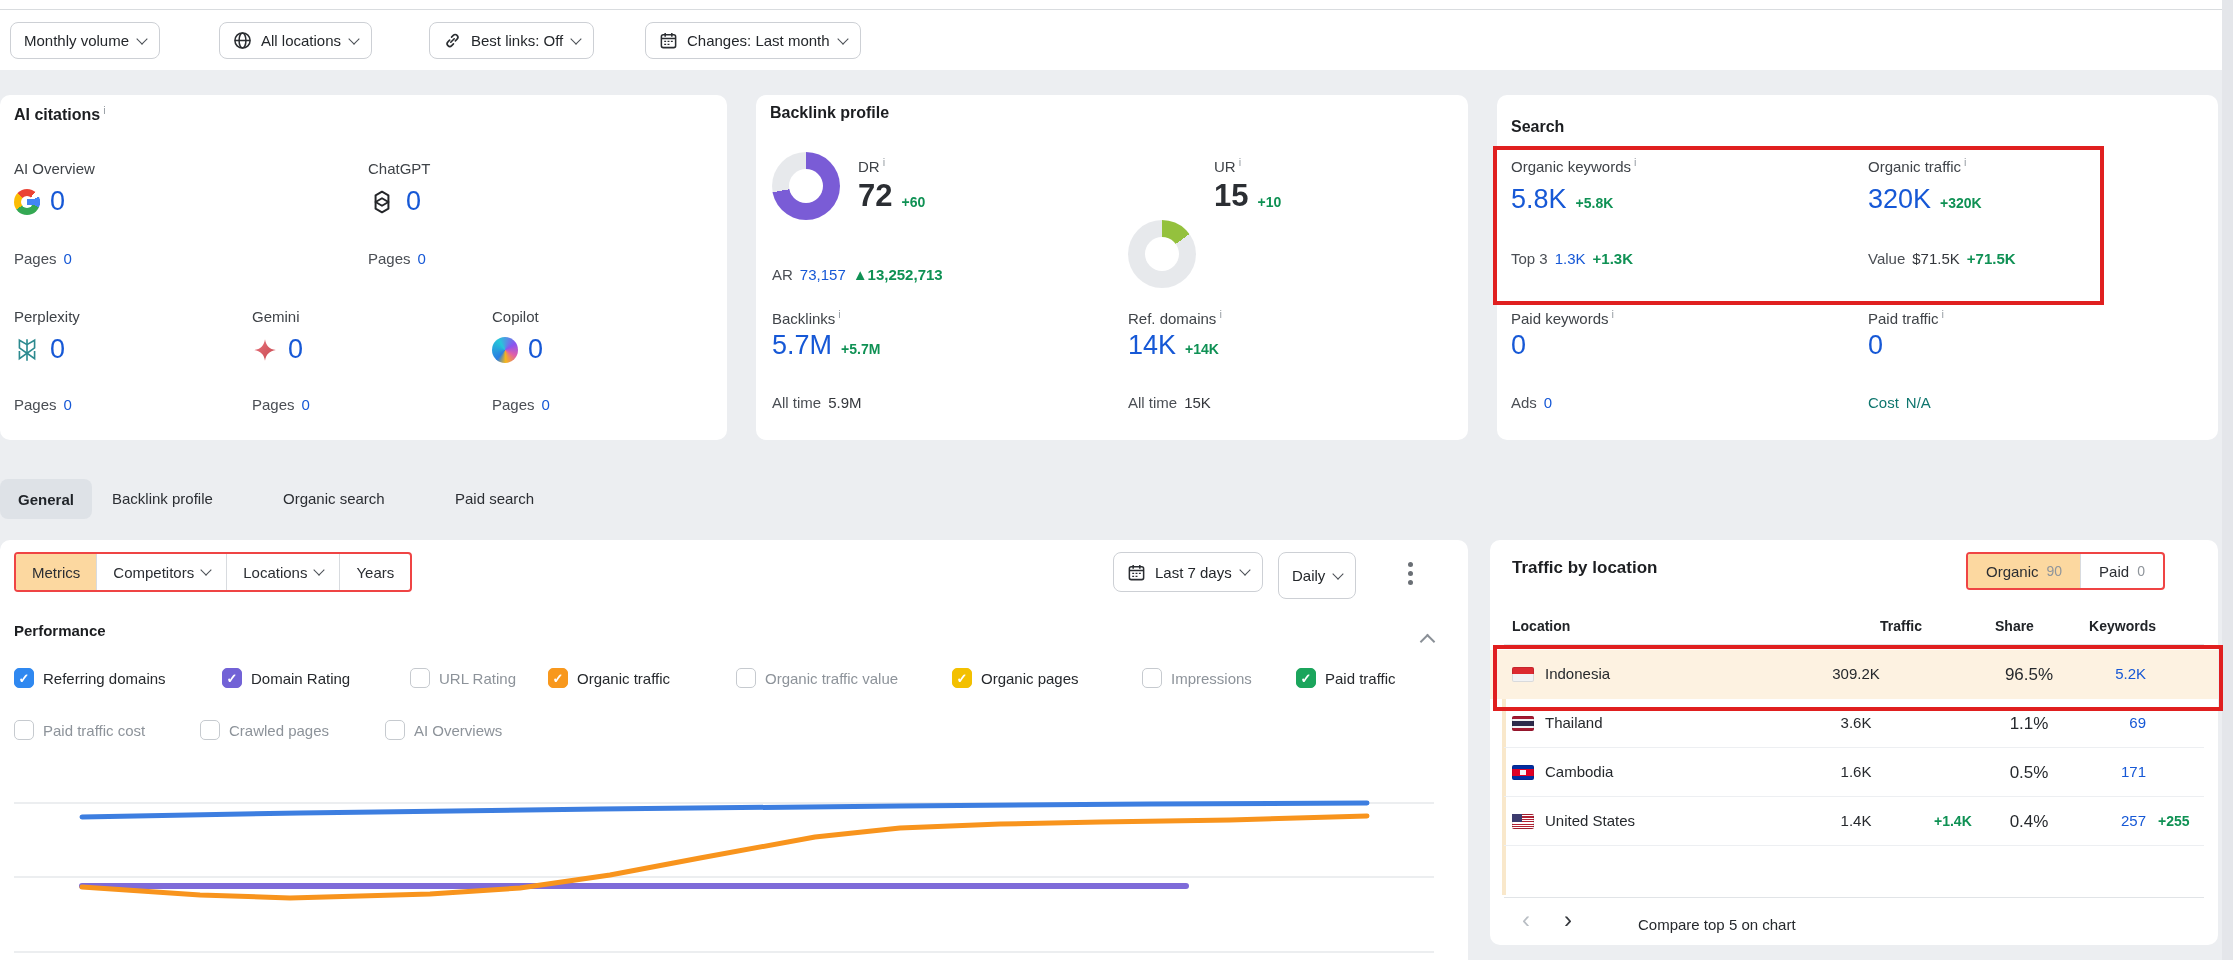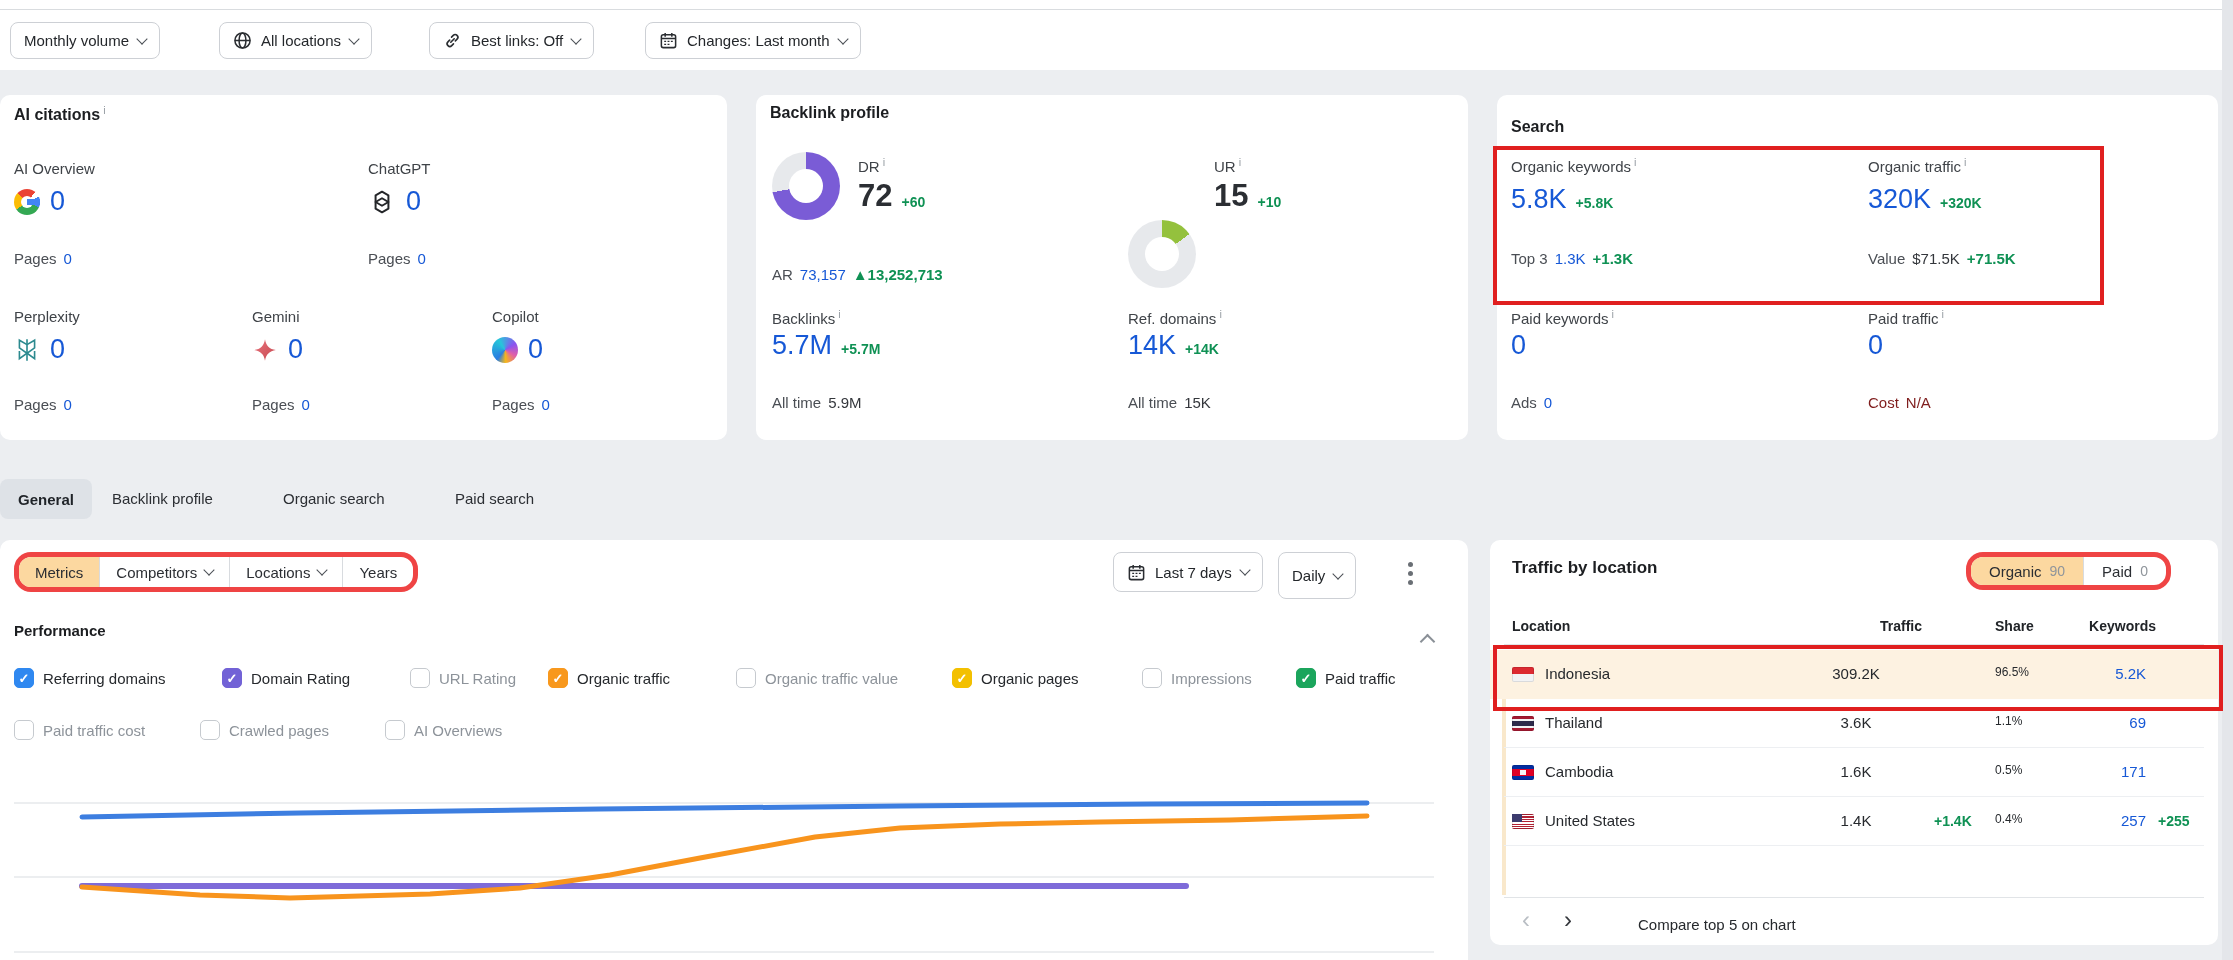--- a/index.html
+++ b/index.html
@@ -9,40 +9,40 @@
   .panel{position:absolute;background:#fff;border-radius:10px}
   .ptitle{font-size:16px;font-weight:bold;color:#1c1e21}
   .sup-i{display:inline-block;font-size:11px;color:#9aa0a6;vertical-align:6px;margin-left:3px;font-weight:normal}
   .sup-i::after{content:"i"}
   .lbl{font-size:15px;color:#3f4348}
   .bigv{font-size:27px;color:#1658d6;font-weight:500}
   .bigd{font-size:31px;color:#2b2e33;font-weight:600}
   .grn{color:#0f9154;font-size:14px;font-weight:600}
   .blue{color:#1658d6}
   .dark{color:#34373c}
-  .gray{color:#7f1d1d}
+  .gray{color:#0f766e}
   .slabel{color:#4a4e54}
   .sub15{font-size:15px;display:flex;gap:7px;align-items:center}
   .valrow{display:flex;align-items:flex-end;gap:9px}
   .valrow .grn{margin-bottom:4px}
   .iconrow{display:flex;align-items:center;gap:10px}
   
   .tbtn{position:absolute;height:37px;border:1px solid #cdd0d5;border-radius:8px;background:#fff;
         display:inline-flex;align-items:center;gap:9px;padding:0 13px;font-size:15px;color:#24272b;box-sizing:border-box}
   .chev{width:7px;height:7px;border-right:1.7px solid #4a4f55;border-bottom:1.7px solid #4a4f55;
         transform:rotate(45deg);margin-top:-4px;flex:none}
   .chev-up{width:9px;height:9px;border-right:2px solid #8a9097;border-bottom:2px solid #8a9097;transform:rotate(-135deg)}
   
   .donut{width:68px;height:68px;border-radius:50%;position:relative}
   .donut::after{content:"";position:absolute;inset:17px;background:#fff;border-radius:50%}
   
   .tab{position:absolute;font-size:15px;color:#2b2e33;cursor:pointer}
   .tab-pill{background:#dee2e7;border-radius:8px;display:flex;align-items:center;justify-content:center}
   
-  .seg-group{position:absolute;display:inline-flex;height:40px;border:5px solid #ef4444;border-radius:17px;background:#fff;overflow:hidden;box-sizing:border-box}
+  .seg-group{position:absolute;display:inline-flex;height:40px;border:2px solid #ef4444;border-radius:4px;background:#fff;overflow:hidden;box-sizing:border-box}
   .seg{display:flex;align-items:center;gap:8px;padding:0 16px;font-size:15px;color:#2b2e33;border-left:1px solid #d8dbdf}
   .seg:first-child{border-left:none}
   .seg.active{background:#fcd8a0}
   .seg .cnt{font-size:14px;color:#8f959b}
   
   .cbx{position:absolute;display:inline-flex;align-items:center;gap:9px;cursor:pointer}
   .cb-box{width:20px;height:20px;border-radius:5px;border:1.5px solid #c6cacf;background:#fff;box-sizing:border-box;
           display:flex;align-items:center;justify-content:center;position:relative;flex:none}
   .cb-box.on::after{content:"✓";color:#fff;font-size:13px;font-weight:bold;line-height:1}
   .cb-label{font-size:15px;color:#26292d;white-space:nowrap}
@@ -52,21 +52,21 @@
   .kebab i{width:5px;height:5px;border-radius:50%;background:#6a6f75}
   
   .thead{position:absolute;font-size:14px;font-weight:bold;color:#212428}
   .trow{position:absolute;left:1490px;width:728px;height:49px}
   .trow.hl{background:#fdf2e1}
   .trow .sep{position:absolute;left:14px;right:14px;bottom:0;height:1px;background:#edeff2}
   .flag{position:absolute;left:22px;top:17px;width:22px;height:15px;border-radius:2px;box-shadow:inset 0 0 0 1px rgba(0,0,0,.10)}
   .loc-name{position:absolute;left:55px;top:15px;font-size:15px;color:#26292d}
   .c-traffic{position:absolute;left:300px;width:132px;top:15px;text-align:center;font-size:15px;color:#26292d}
   .c-tdelta{position:absolute;left:444px;width:70px;top:16px;font-size:14px;color:#0f9154;font-weight:600}
-  .c-share{position:absolute;left:505px;width:68px;top:15px;text-align:left;font-size:12px;color:#26292d}
+  .c-share{position:absolute;left:505px;width:68px;top:15px;text-align:center;font-size:17px;color:#26292d}
   .c-kw{position:absolute;left:586px;width:70px;top:15px;text-align:right;font-size:15px;color:#1658d6}
   .c-kdelta{position:absolute;left:668px;width:58px;top:16px;font-size:14px;color:#0f9154;font-weight:600}
   .flag-indonesia{background:linear-gradient(180deg,#dc2a31 0 50%,#f2f3f5 50% 100%)}
   .flag-thailand{background:linear-gradient(180deg,#a51931 0 17%,#f2f3f5 17% 34%,#2d2a4a 34% 66%,#f2f3f5 66% 83%,#a51931 83% 100%)}
   .flag-cambodia{background:linear-gradient(180deg,#032ea1 0 27%,#e00025 27% 73%,#032ea1 73% 100%)}
   .flag-cambodia::after{content:"";position:absolute;left:8px;top:5px;width:6px;height:5px;background:#f5f6f8}
   .flag-us{background:repeating-linear-gradient(180deg,#b22234 0 1.2px,#fff 1.2px 2.4px)}
   .flag-us::after{content:"";position:absolute;left:0;top:0;width:10px;height:8px;background:#3c3b6e}
   .flag-india{background:linear-gradient(180deg,#ff9933 0 33%,#fff 33% 67%,#138808 67% 100%)}
   .flag-india::after{content:"";position:absolute;left:8.5px;top:5.5px;width:4px;height:4px;border:1px solid #000080;border-radius:50%;box-sizing:border-box}

